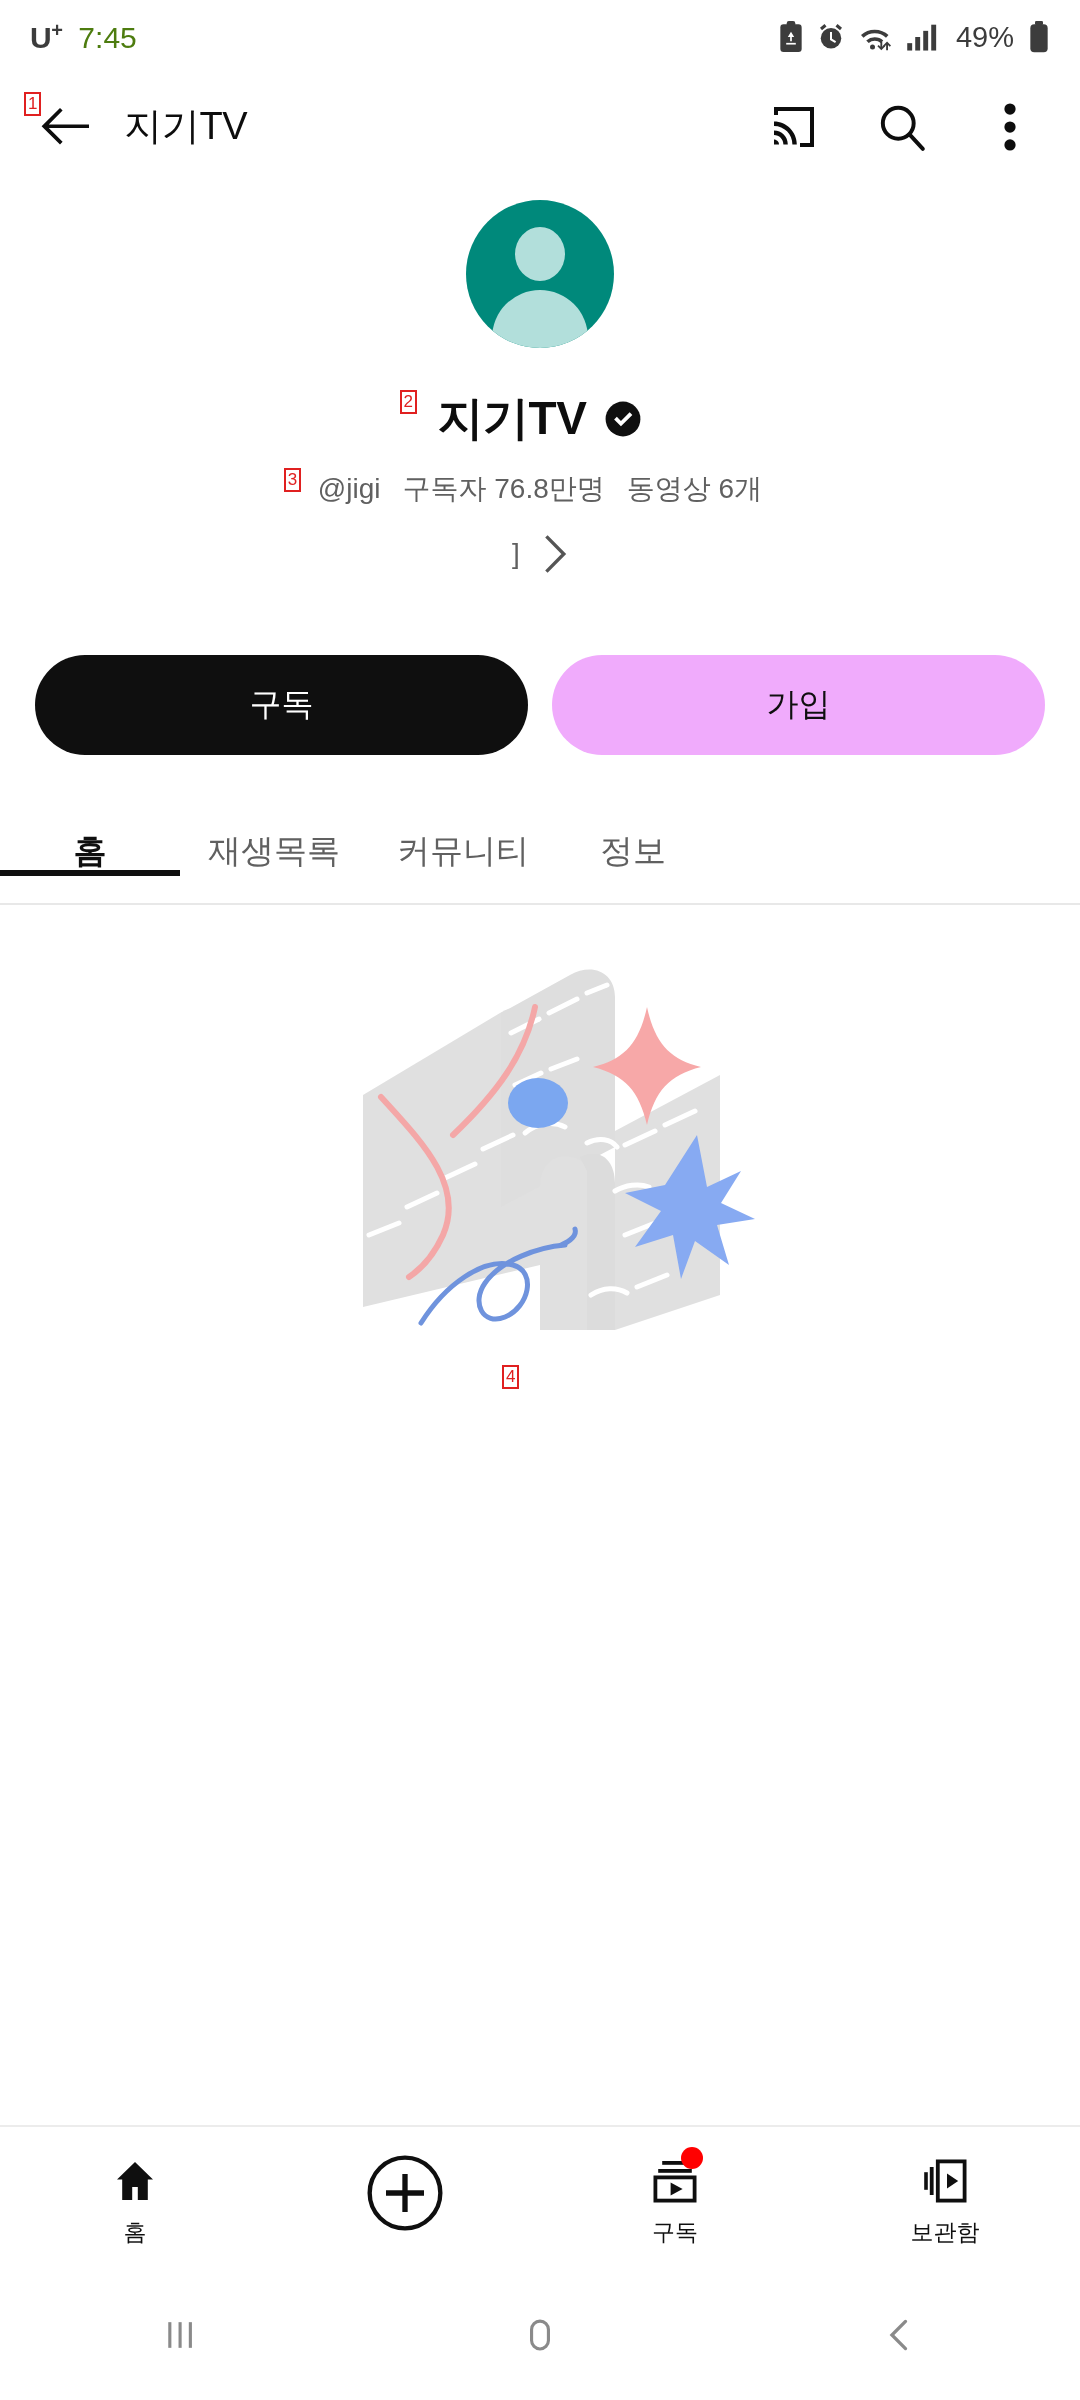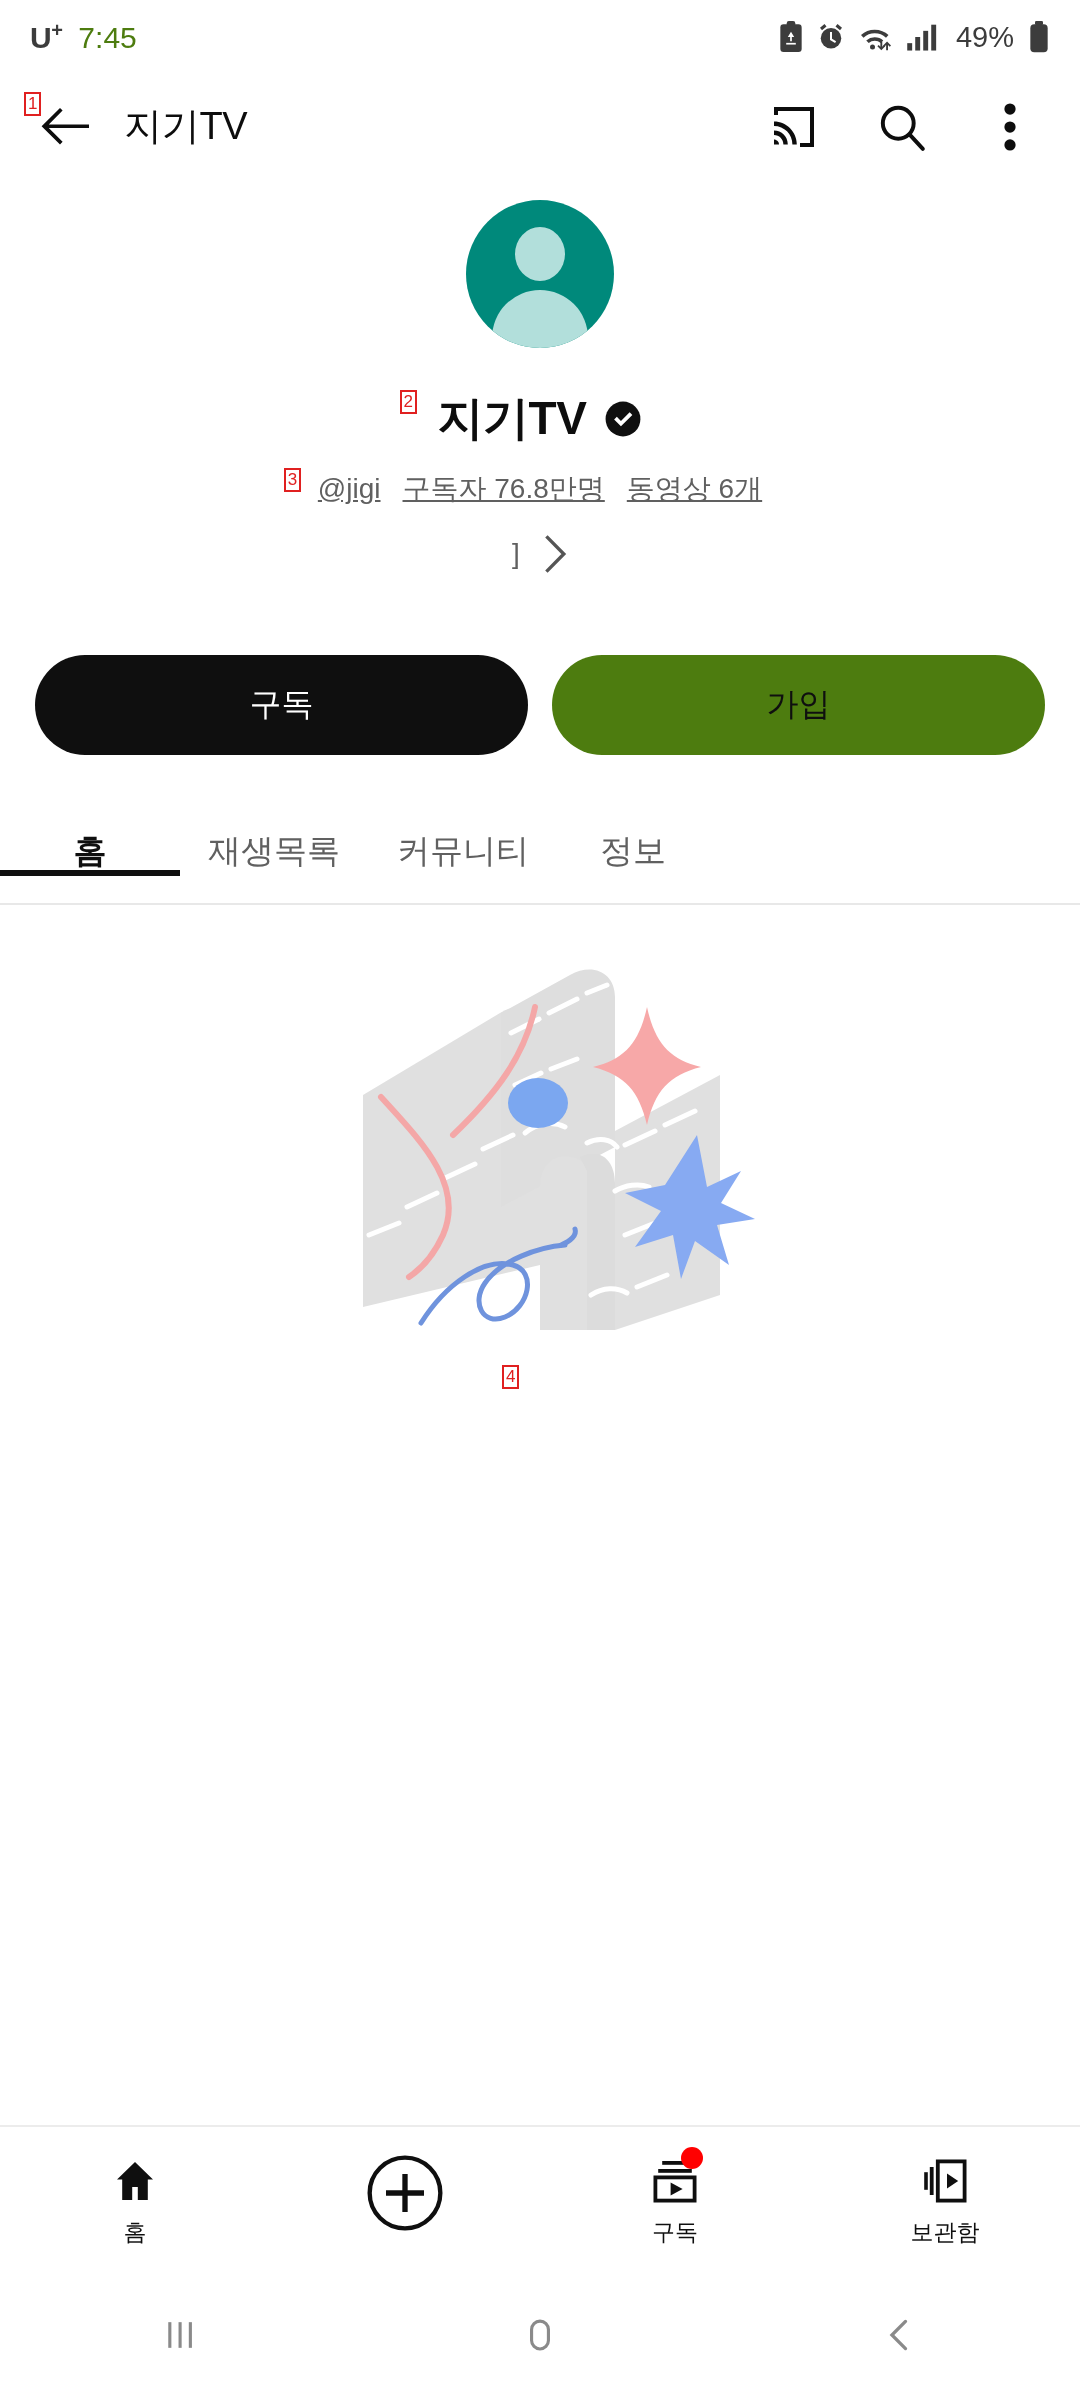--- a/index.html
+++ b/index.html
@@ -49,32 +49,32 @@
   .av-head{ position:absolute; left:50%; top:27px; transform:translateX(-50%);
             width:50px; height:54px; border-radius:50%; background:#b2dfdb; }
   .av-body{ position:absolute; left:50%; bottom:-16px; transform:translateX(-50%);
             width:96px; height:74px; border-radius:48px 48px 0 0; background:#b2dfdb; }
 
   .name-row{ margin-top:40px; display:flex; align-items:center; gap:18px; position:relative; }
   .ch-name{ font-size:46px; font-weight:700; color:#0d0d0d; letter-spacing:-.5px; }
   .verified{ width:38px; height:38px; }
 
   .stats-row{ margin-top:20px; display:flex; align-items:center; gap:22px; position:relative; }
-  .stat{ font-size:28px; color:#606060;text-decoration:underline; }
+  .stat{ font-size:28px; color:#606060; }
 
   .desc-row{ margin-top:26px; display:flex; align-items:center; gap:22px; }
   .desc-text{ font-size:28px; color:#606060; }
 
   
   .actions{ position:absolute; top:655px; left:0; width:1080px;
             display:flex; gap:24px; padding:0 35px; }
   .btn{ height:100px; border-radius:50px; display:flex; align-items:center;
         justify-content:center; font-size:32px; border:none; cursor:pointer; }
   .btn-subscribe{ flex:1 1 0; background:#0f0f0f; color:#fff; }
-  .btn-join{ flex:1 1 0; background:#4d7c0f; color:#0f0f0f; }
+  .btn-join{ flex:1 1 0; background:#f0abfc; color:#0f0f0f; }
 
   
   .tabs{ position:absolute; top:795px; left:0; width:1080px; height:110px;
          display:flex; align-items:flex-start; border-bottom:2px solid #e8e8e8;
          overflow:hidden; }
   .tab{ position:relative; padding:34px 0 0 0; font-size:33px; color:#606060;
         text-align:center; white-space:nowrap; flex:0 0 auto; }
   .tab.active{ color:#0f0f0f; font-weight:700; }
   .tab .tab-underline{ position:absolute; left:0; right:0; bottom:-2px; height:6px;
         background:#0f0f0f; }

